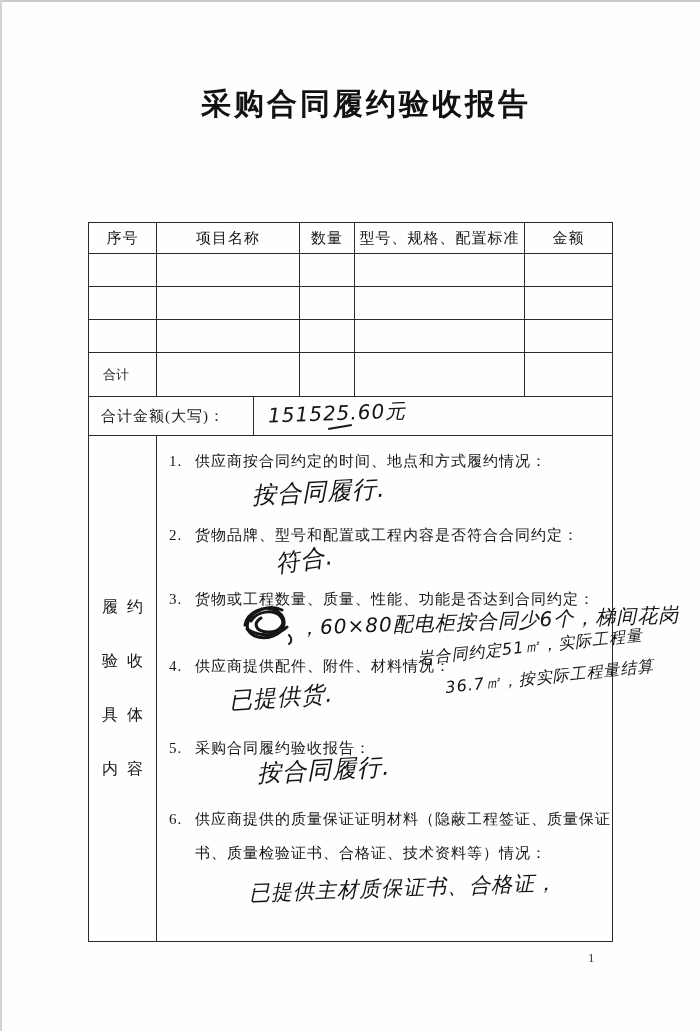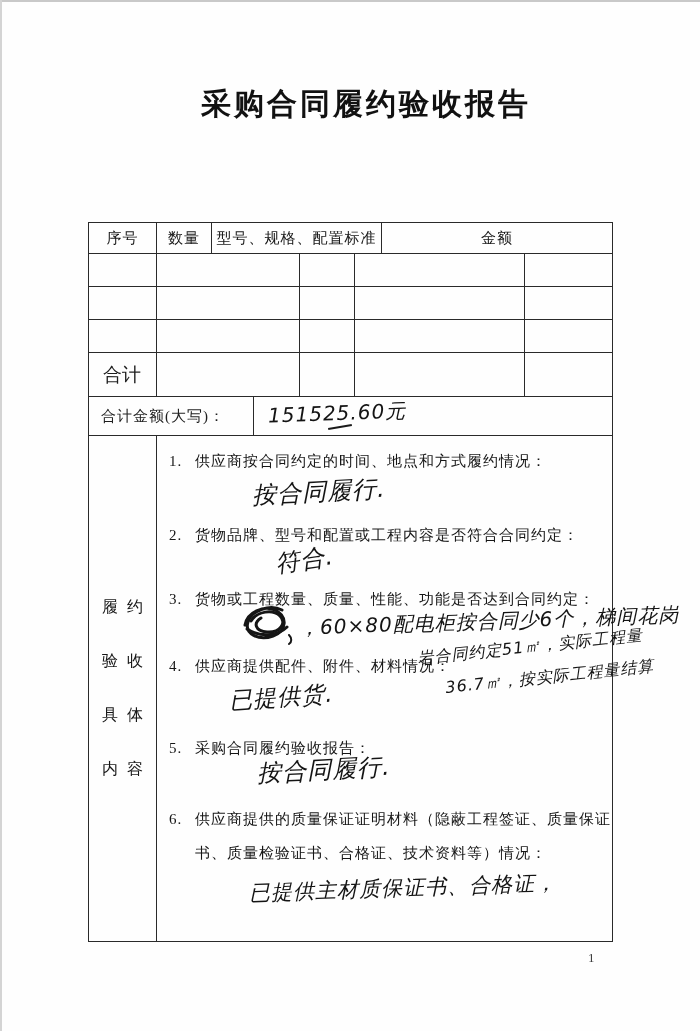--- a/index.html
+++ b/index.html
@@ -31,21 +31,21 @@
     border:1.6px solid #2a2a2a; background:transparent;
   }
   .t-row { display:flex; border-bottom:1.4px solid #2a2a2a; }
   .t-row:last-child { border-bottom:none; }
   .t-cell { border-right:1.4px solid #2a2a2a; display:flex; align-items:center; justify-content:center; }
   .t-cell:last-child { border-right:none; }
   .c0 { width:68px; } .c1 { width:143px; } .c2 { width:55px; } .c3 { width:170px; } .c4 { flex:1; }
   .hdr { height:31px; font-size:15px; letter-spacing:1px; color:#161616; }
   .empty-row { height:33px; }
   .total-row { height:44px; }
-  .total-row .t-cell { justify-content:flex-start; padding-left:14px; font-size:19px; }
+  .total-row .t-cell { justify-content:flex-start; padding-left:14px; font-size:13px; }
   .total-row .t-cell.nc { padding-left:0; }
   .grand-row { height:39px; }
   .grand-label { width:165px; border-right:1.4px solid #2a2a2a; display:flex; align-items:center; padding-left:12px; font-size:15px; letter-spacing:1px; }
   .grand-value { flex:1; position:relative; }
 
   .hand {
     font-family:"DejaVu Sans",cursive;
     font-style:italic; color:#141414; white-space:nowrap;
     position:absolute; letter-spacing:1px;
   }
@@ -84,20 +84,21 @@
   <div class="edge-top"></div>
   <div class="edge-left"></div>
 
   <div class="doc-title">采购合同履约验收报告</div>
 
 
   <div class="doc-table">
 
     <div class="t-row hdr">
       <div class="t-cell c0">序号</div>
+      <div class="t-cell c1">项目名称</div>
       <div class="t-cell c2">数量</div>
       <div class="t-cell c3">型号、规格、配置标准</div>
       <div class="t-cell c4">金额</div>
     </div>
 
     <div class="t-row empty-row">
       <div class="t-cell c0"></div>
       <div class="t-cell c1"></div>
       <div class="t-cell c2"></div>
       <div class="t-cell c3"></div>

